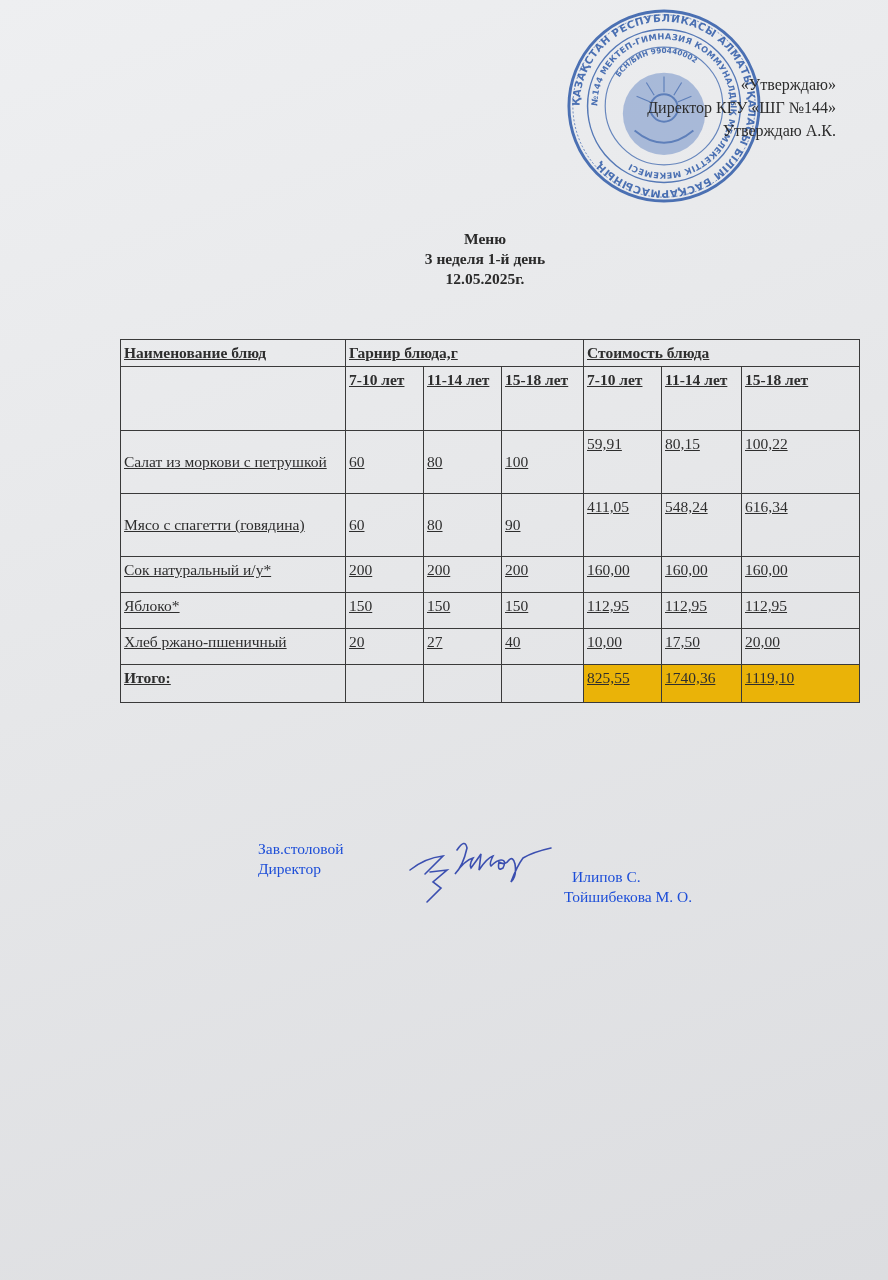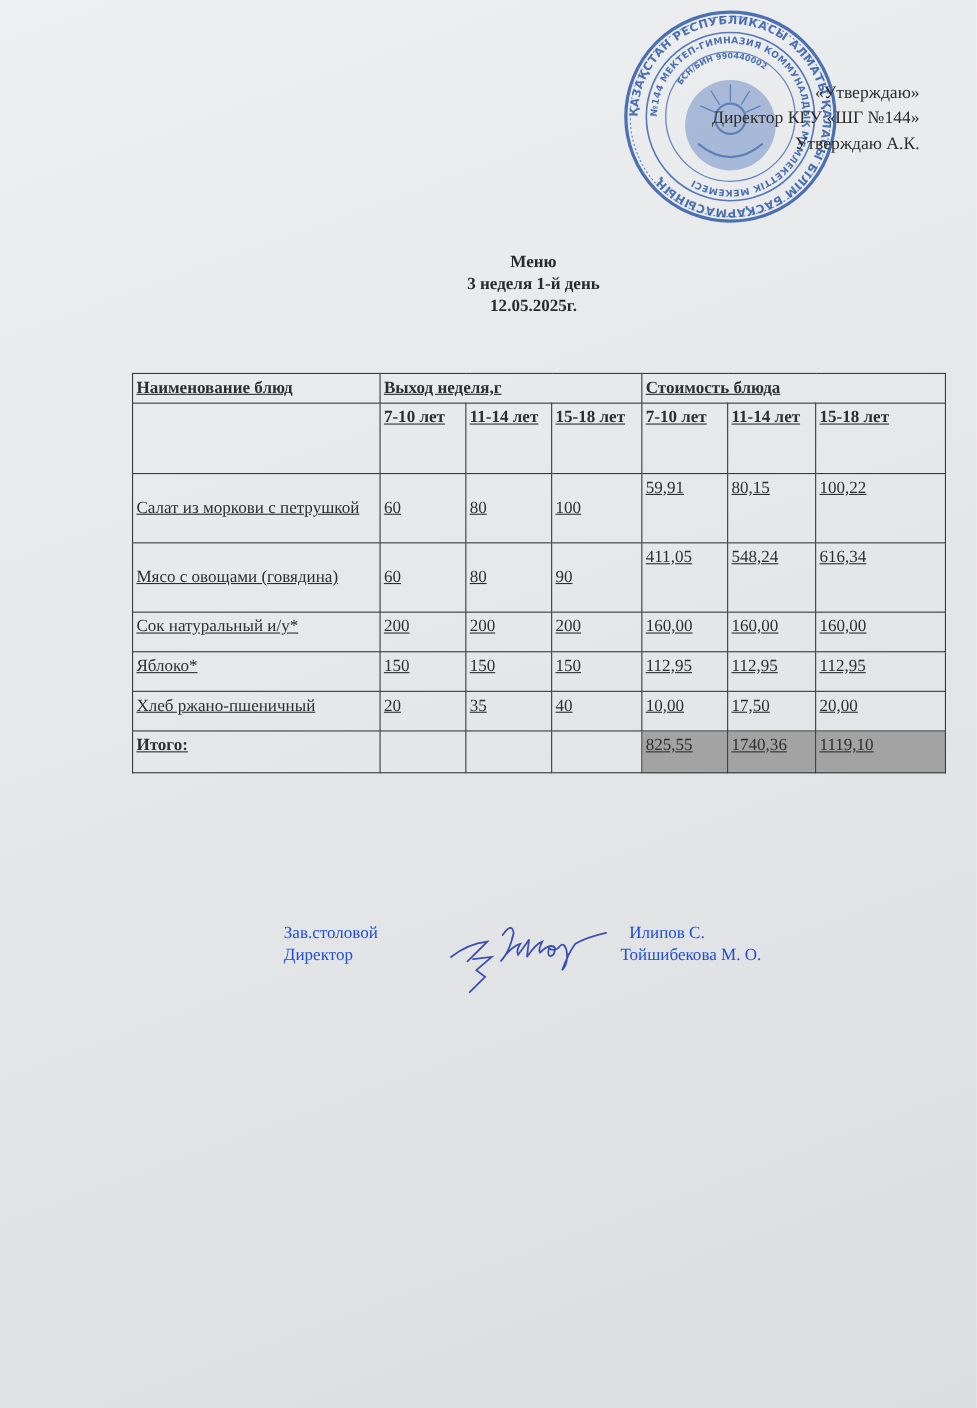--- a/index.html
+++ b/index.html
@@ -32,29 +32,29 @@
     table.menu td, table.menu th {
       border: 1.3px solid #3a3a3a; padding: 3px 3px; vertical-align: top;
       text-align: left; line-height: 20px;
     }
     table.menu th { font-weight: bold; }
     .row-h1 td, .row-h1 th { height: 20px; }
     .row-h2 th { height: 57px; }
     .item td { height: 56px; }
     .single td { height: 29px; }
     .total td { height: 31px; }
-    .shade { background: #a3a3a3; }
+    .shade { background: #eab308; }
     .center { text-align: left; }
     .signs {
       position: absolute; left: 258px; top: 839px; font-size: 15.5px; line-height: 20px;
       color: #1d4ed8;
     }
     .signs .names { position: absolute; left: 306px; top: 0; white-space: nowrap; }
     .signs .roles { white-space: nowrap; }
-    .signs .names div:first-child { padding-left: 8px; }
+    .signs .names div:first-child { padding-left: 8px; margin-top: 28px; }
     .signature { position: absolute; left: 405px; top: 830px; width: 150px; height: 80px; }
   </style>
 </head>
 <body>
 
 <svg class="stamp" viewBox="0 0 200 200">
   <defs>
     <path id="outerArc" d="M100,100 m-86,0 a86,86 0 1,1 172,0 a86,86 0 1,1 -172,0"></path>
     <path id="innerArc" d="M100,100 m-68,0 a68,68 0 1,1 136,0 a68,68 0 1,1 -136,0"></path>
     <path id="binArc" d="M100,100 m-54,0 a54,54 0 1,1 108,0"></path>
@@ -104,21 +104,21 @@
       <col style="width:78px">
       <col style="width:78px">
       <col style="width:82px">
     <col style="width:78px">
       <col style="width:80px">
       <col style="width:118px">
   </colgroup>
   <tbody>
       <tr class="row-h1">
     <th>Наименование блюд</th>
-    <th colspan="3">Выход неделя,г</th>
+    <th colspan="3">Гарнир блюда,г</th>
     <th colspan="3" class="center">Стоимость блюда</th>
   </tr>
   <tr class="row-h2">
     <th></th>
     <th>7-10 лет</th>
     <th>11-14 лет</th>
     <th>15-18 лет</th>
     <th>7-10 лет</th>
     <th>11-14 лет</th>
     <th>15-18 лет</th>
@@ -127,21 +127,21 @@
   <tr class="item">
     <td style="vertical-align:middle">Салат из моркови с петрушкой</td>
     <td style="vertical-align:middle">60</td>
     <td style="vertical-align:middle">80</td>
     <td style="vertical-align:middle">100</td>
     <td>59,91</td>
     <td>80,15</td>
     <td>100,22</td>
   </tr>
   <tr class="item">
-    <td style="vertical-align:middle">Мясо с овощами (говядина)</td>
+    <td style="vertical-align:middle">Мясо с спагетти (говядина)</td>
     <td style="vertical-align:middle">60</td>
     <td style="vertical-align:middle">80</td>
     <td style="vertical-align:middle">90</td>
     <td>411,05</td>
     <td>548,24</td>
     <td>616,34</td>
   </tr>
   <tr class="single">
     <td>Сок натуральный и/у*</td>
     <td>200</td>
@@ -156,21 +156,21 @@
     <td>150</td>
     <td>150</td>
     <td>150</td>
     <td>112,95</td>
     <td>112,95</td>
     <td>112,95</td>
   </tr>
   <tr class="single">
     <td>Хлеб ржано-пшеничный</td>
     <td>20</td>
-    <td>35</td>
+    <td>27</td>
     <td>40</td>
     <td>10,00</td>
     <td>17,50</td>
     <td>20,00</td>
   </tr>
   <tr class="total">
     <td style="font-weight:bold">Итого:</td>
     <td></td>
     <td></td>
     <td></td>

